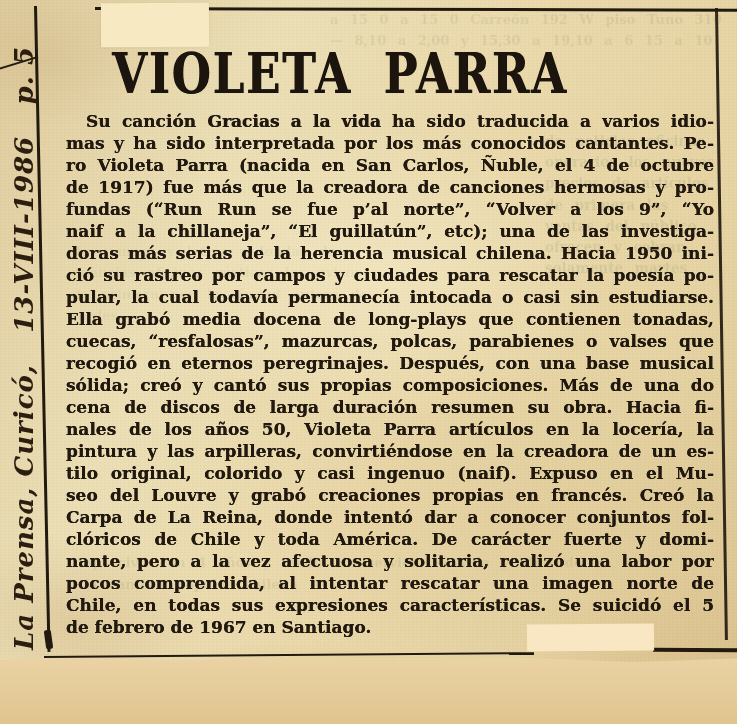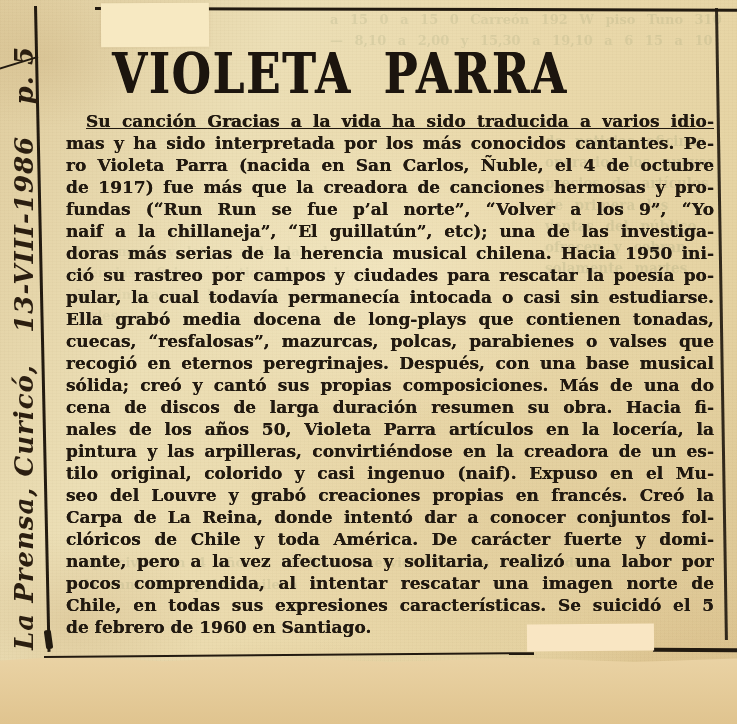--- a/index.html
+++ b/index.html
@@ -49,21 +49,21 @@
     font-style:italic;font-weight:700;font-size:26px;color:#2b1e10;letter-spacing:1px;white-space:nowrap;}
   
   .title{position:absolute;left:112px;top:48px;margin:0;z-index:5;color:#1c150e;
     font-weight:700;font-size:50px;line-height:46px;letter-spacing:2px;word-spacing:16px;white-space:nowrap;
     transform:scale(.9,1.12);transform-origin:left top;
     text-shadow:.6px 0 0 #1c150e;}
   .article-body{position:absolute;left:66px;top:110px;width:648px;z-index:5;color:#211910;
     font-size:17px;font-weight:700;}
   .line{height:22px;line-height:22px;text-align:justify;text-align-last:justify;overflow:hidden;
     text-shadow:0 0 .35px #211910;}
-  .line.first{text-indent:20px;text-decoration:underline;}
+  .line.first{text-indent:20px;}
   .line.last{text-align-last:left;}
   .bold-run{text-shadow:.5px 0 .3px #160f08;}
 </style>
 </head>
 <body>
 
 <div class="scan">
 
   <div class="texture"></div>
 
@@ -110,16 +110,16 @@
       <div class="line"><span class="run">cena de discos de larga duración resumen su obra. Hacia fi-</span></div>
       <div class="line"><span class="run">nales de los años 50, Violeta Parra artículos en la locería, la</span></div>
       <div class="line"><span class="run">pintura y las arpilleras, convirtiéndose en la creadora de un es-</span></div>
       <div class="line"><span class="run">tilo original, colorido y casi ingenuo (naif). Expuso en el Mu-</span></div>
       <div class="line"><span class="run">seo del Louvre y grabó creaciones propias en francés. Creó la</span></div>
       <div class="line"><span class="run">Carpa de La Reina, donde intentó dar a conocer conjuntos fol-</span></div>
       <div class="line"><span class="run">clóricos de Chile y toda América. De carácter fuerte y domi-</span></div>
       <div class="line"><span class="run">nante, pero a la vez afectuosa y solitaria, realizó una labor por</span></div>
       <div class="line"><span class="run">pocos comprendida, al intentar rescatar una imagen norte de</span></div>
       <div class="line"><span class="run">Chile, en todas sus expresiones características. Se suicidó el 5</span></div>
-      <div class="line last"><span class="run">de febrero de 1960 en Santiago.</span></div>
+      <div class="line last"><span class="run">de febrero de 1967 en Santiago.</span></div>
     </div>
 
 </div>
 
 </body></html>

